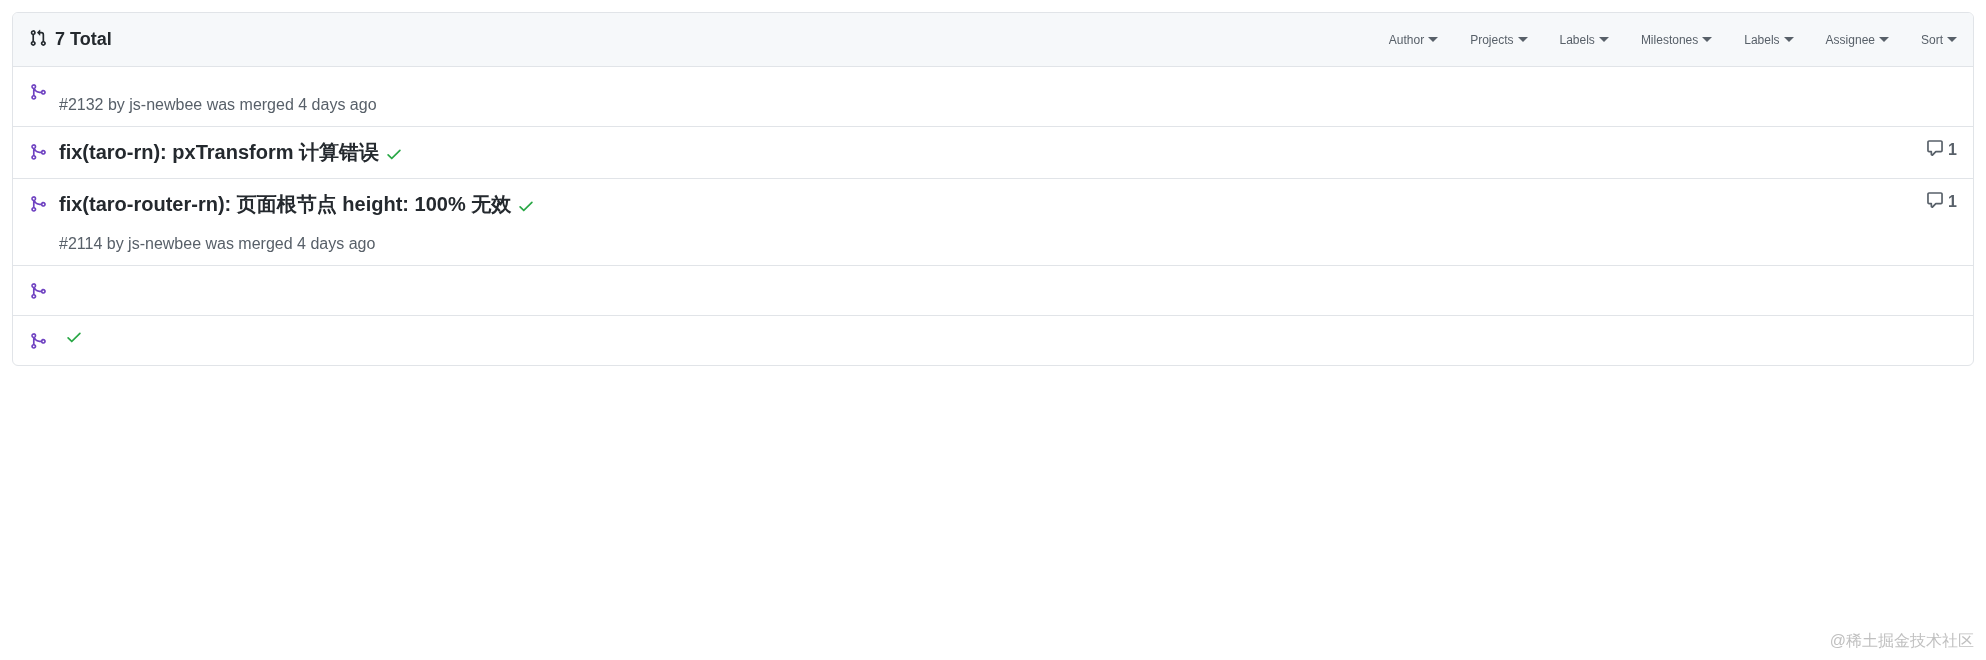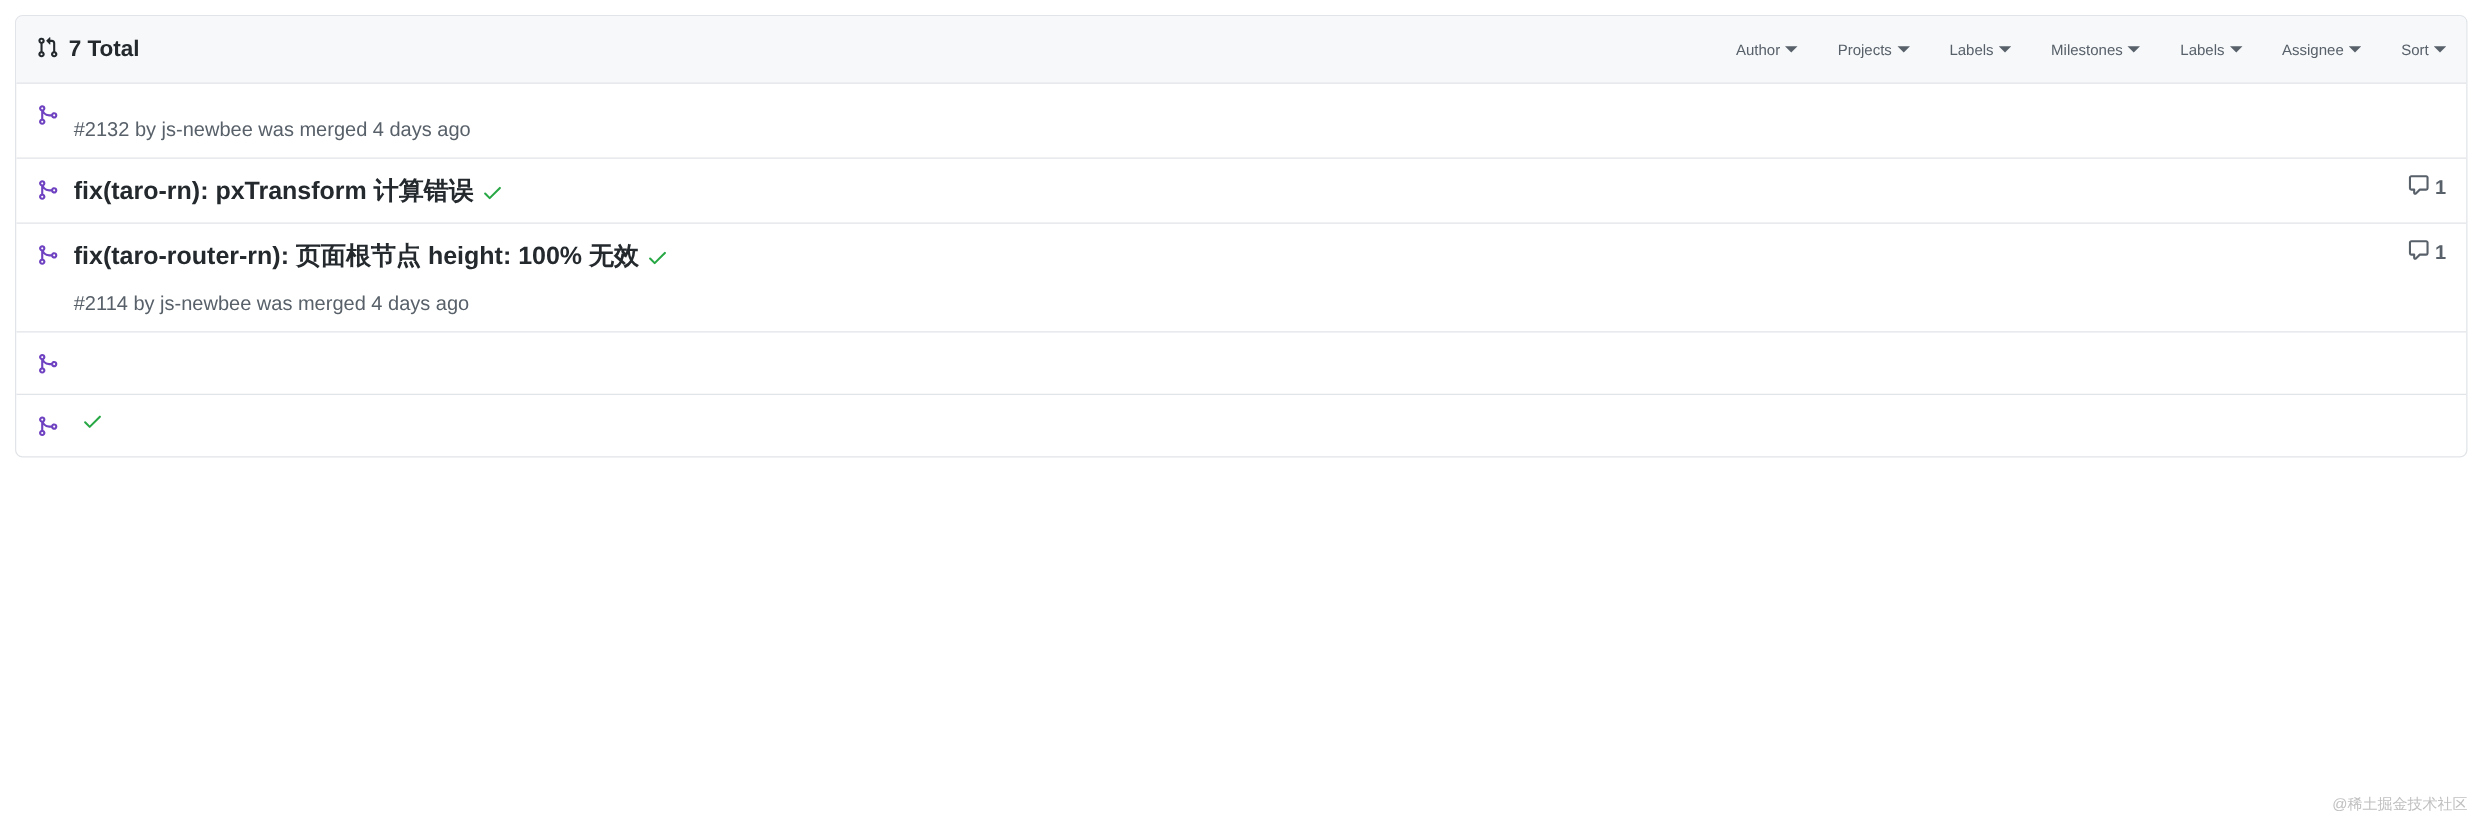--- a/index.html
+++ b/index.html
@@ -110,21 +110,21 @@
       white-space: nowrap;
       padding-left: 16px;
     }
     .comment-icon {
       margin-right: 4px;
     }
     .watermark {
       position: fixed;
       bottom: 8px;
       right: 12px;
-      font-size: 12px;
+      font-size: 16px;
       color: #c0c0c0;
       pointer-events: none;
     }
   </style>
 </head>
 <body>
 
 <div class="container">
   <div class="header">
     <div class="header-left">

